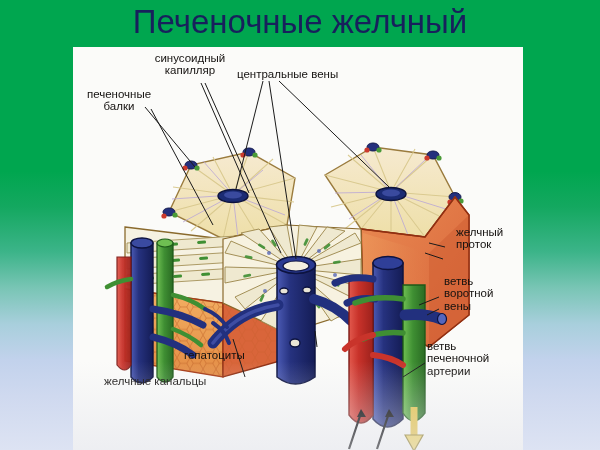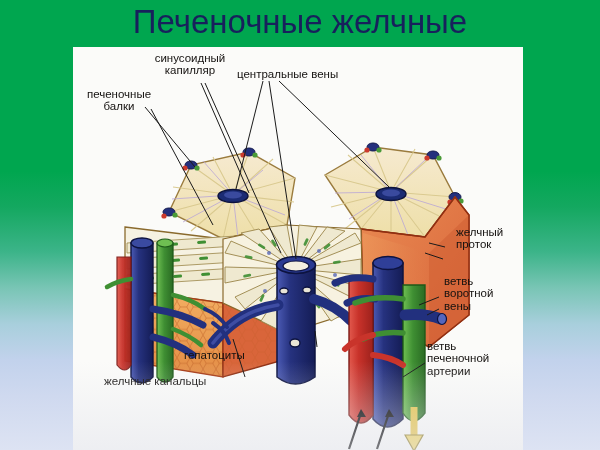--- a/index.html
+++ b/index.html
@@ -49,21 +49,21 @@
     font-weight:400;
   }
   .lbl.c{text-align:center;}
   svg{display:block;overflow:visible;}
 </style>
 </head>
 <body>
 
 <div id="stage">
 
-  <div id="title">Печеночные желчные</div>
+  <div id="title">Печеночные желчный</div>
 
   <div id="panel">
 
     <svg class="art" style="left:0;top:0;" width="450" height="403" viewBox="0 0 450 403">
 
       <defs>
         <linearGradient id="gTop" x1="0" y1="0" x2="0" y2="1">
           <stop offset="0" stop-color="#f6ead0"></stop>
             <stop offset="1" stop-color="#eedfa8"></stop>
         </linearGradient>

